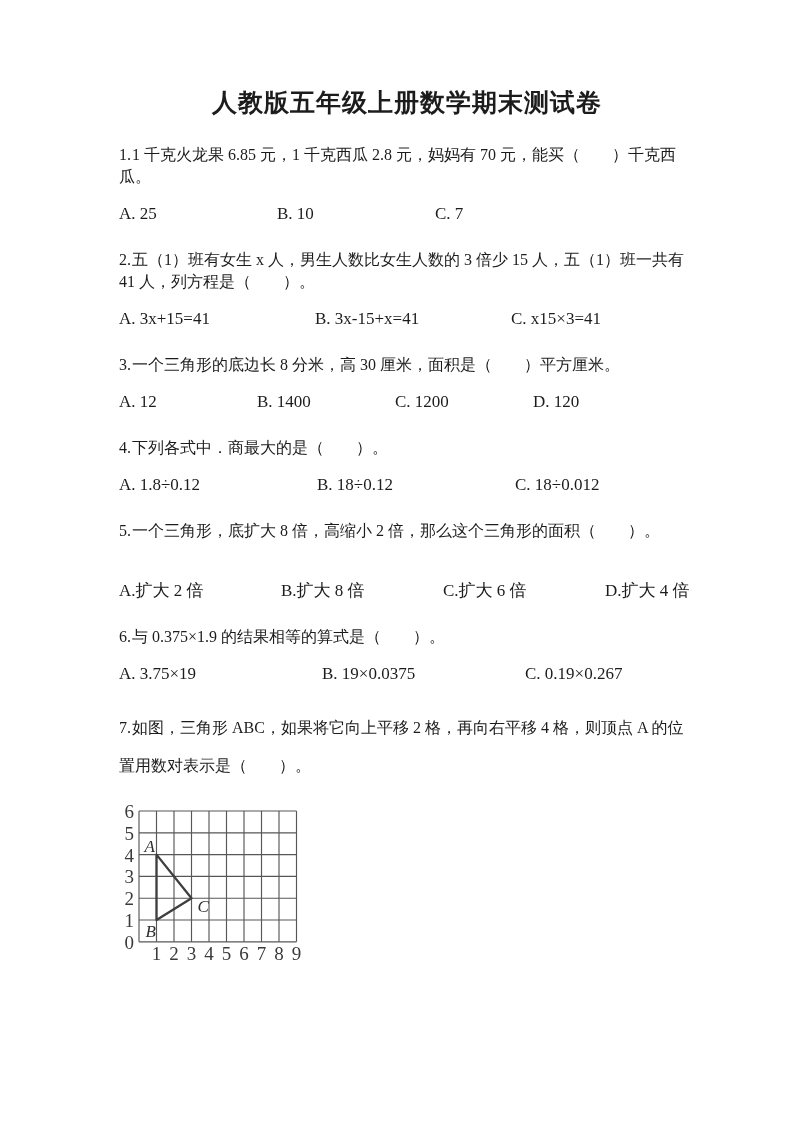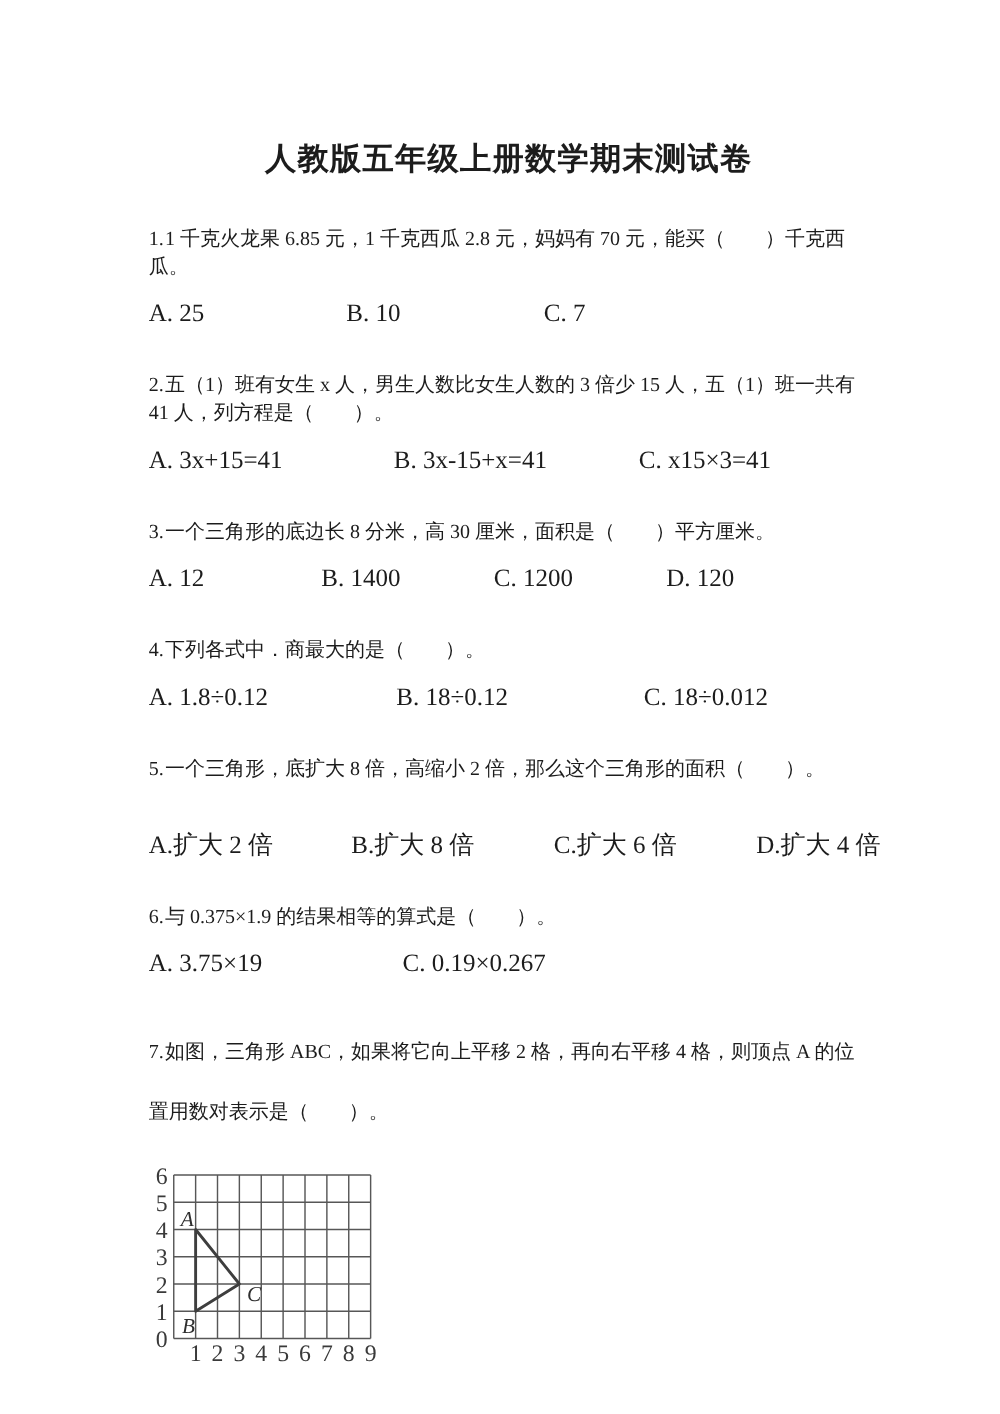--- a/index.html
+++ b/index.html
@@ -11,49 +11,49 @@
     width: 800px;
     height: 1131px;
     overflow: hidden;
     font-family: "Liberation Serif", "DejaVu Serif", serif;
     color: #1c1c1c;
   }
   .sheet {
     box-sizing: border-box;
     width: 800px;
     height: 1131px;
-    padding: 111px 105px 0 119px;
+    padding: 86px 105px 0 119px;
   }
   .title {
     margin: 0;
     font-size: 25px;
     font-weight: 700;
     text-align: center;
     letter-spacing: 1px;
     line-height: 34px;
   }
   .section-heading {
     margin: 30px 0 0 0;
     font-size: 17px;
     font-weight: 700;
     line-height: 22px;
   }
-  .question { margin-top: 36px; }
+  .question { margin-top: 24px; }
   .q-text {
     margin: 0;
     font-size: 16px;
     line-height: 22px;
     max-width: 576px;
   }
-  .q-text.wide-lines { line-height: 48px; }
+  .q-text.wide-lines { line-height: 38px; }
   .q-num { padding-right: 1px; }
   .opts {
     display: flex;
     margin-top: 15px;
-    font-size: 20px;
+    font-size: 17px;
     line-height: 22px;
     white-space: nowrap;
   }
   .opts .opt { display: block; flex: 0 0 auto; }
   .ow158 .opt { width: 158px; }
   .ow196 .opt { width: 196px; }
   .ow138 .opt { width: 138px; }
   .ow198 .opt { width: 198px; }
   .ow162 .opt { width: 162px; }
   .ow203 .opt { width: 203px; }
@@ -132,20 +132,21 @@
       <span class="opt">B.扩大 8 倍</span>
       <span class="opt">C.扩大 6 倍</span>
       <span class="opt">D.扩大 4 倍</span>
     </div>
   </div>
 
   <div class="question">
     <p class="q-text"><span class="q-num">6.</span><span>与 0.375×1.9 的结果相等的算式是（　　）。</span></p>
     <div class="opts ow203">
       <span class="opt">A. 3.75×19</span>
+      <span class="opt">B. 19×0.0375</span>
       <span class="opt">C. 0.19×0.267</span>
     </div>
   </div>
 
   <div class="question">
     <p class="q-text wide-lines"><span class="q-num">7.</span><span>如图，三角形 ABC，如果将它向上平移 2 格，再向右平移 4 格，则顶点 A 的位置用数对表示是（　　）。</span></p>
   </div>
 
   <figure class="figure-wrap">
     <svg class="figure-svg" width="200" height="162" viewBox="0 0 200 162" xmlns="http://www.w3.org/2000/svg">

